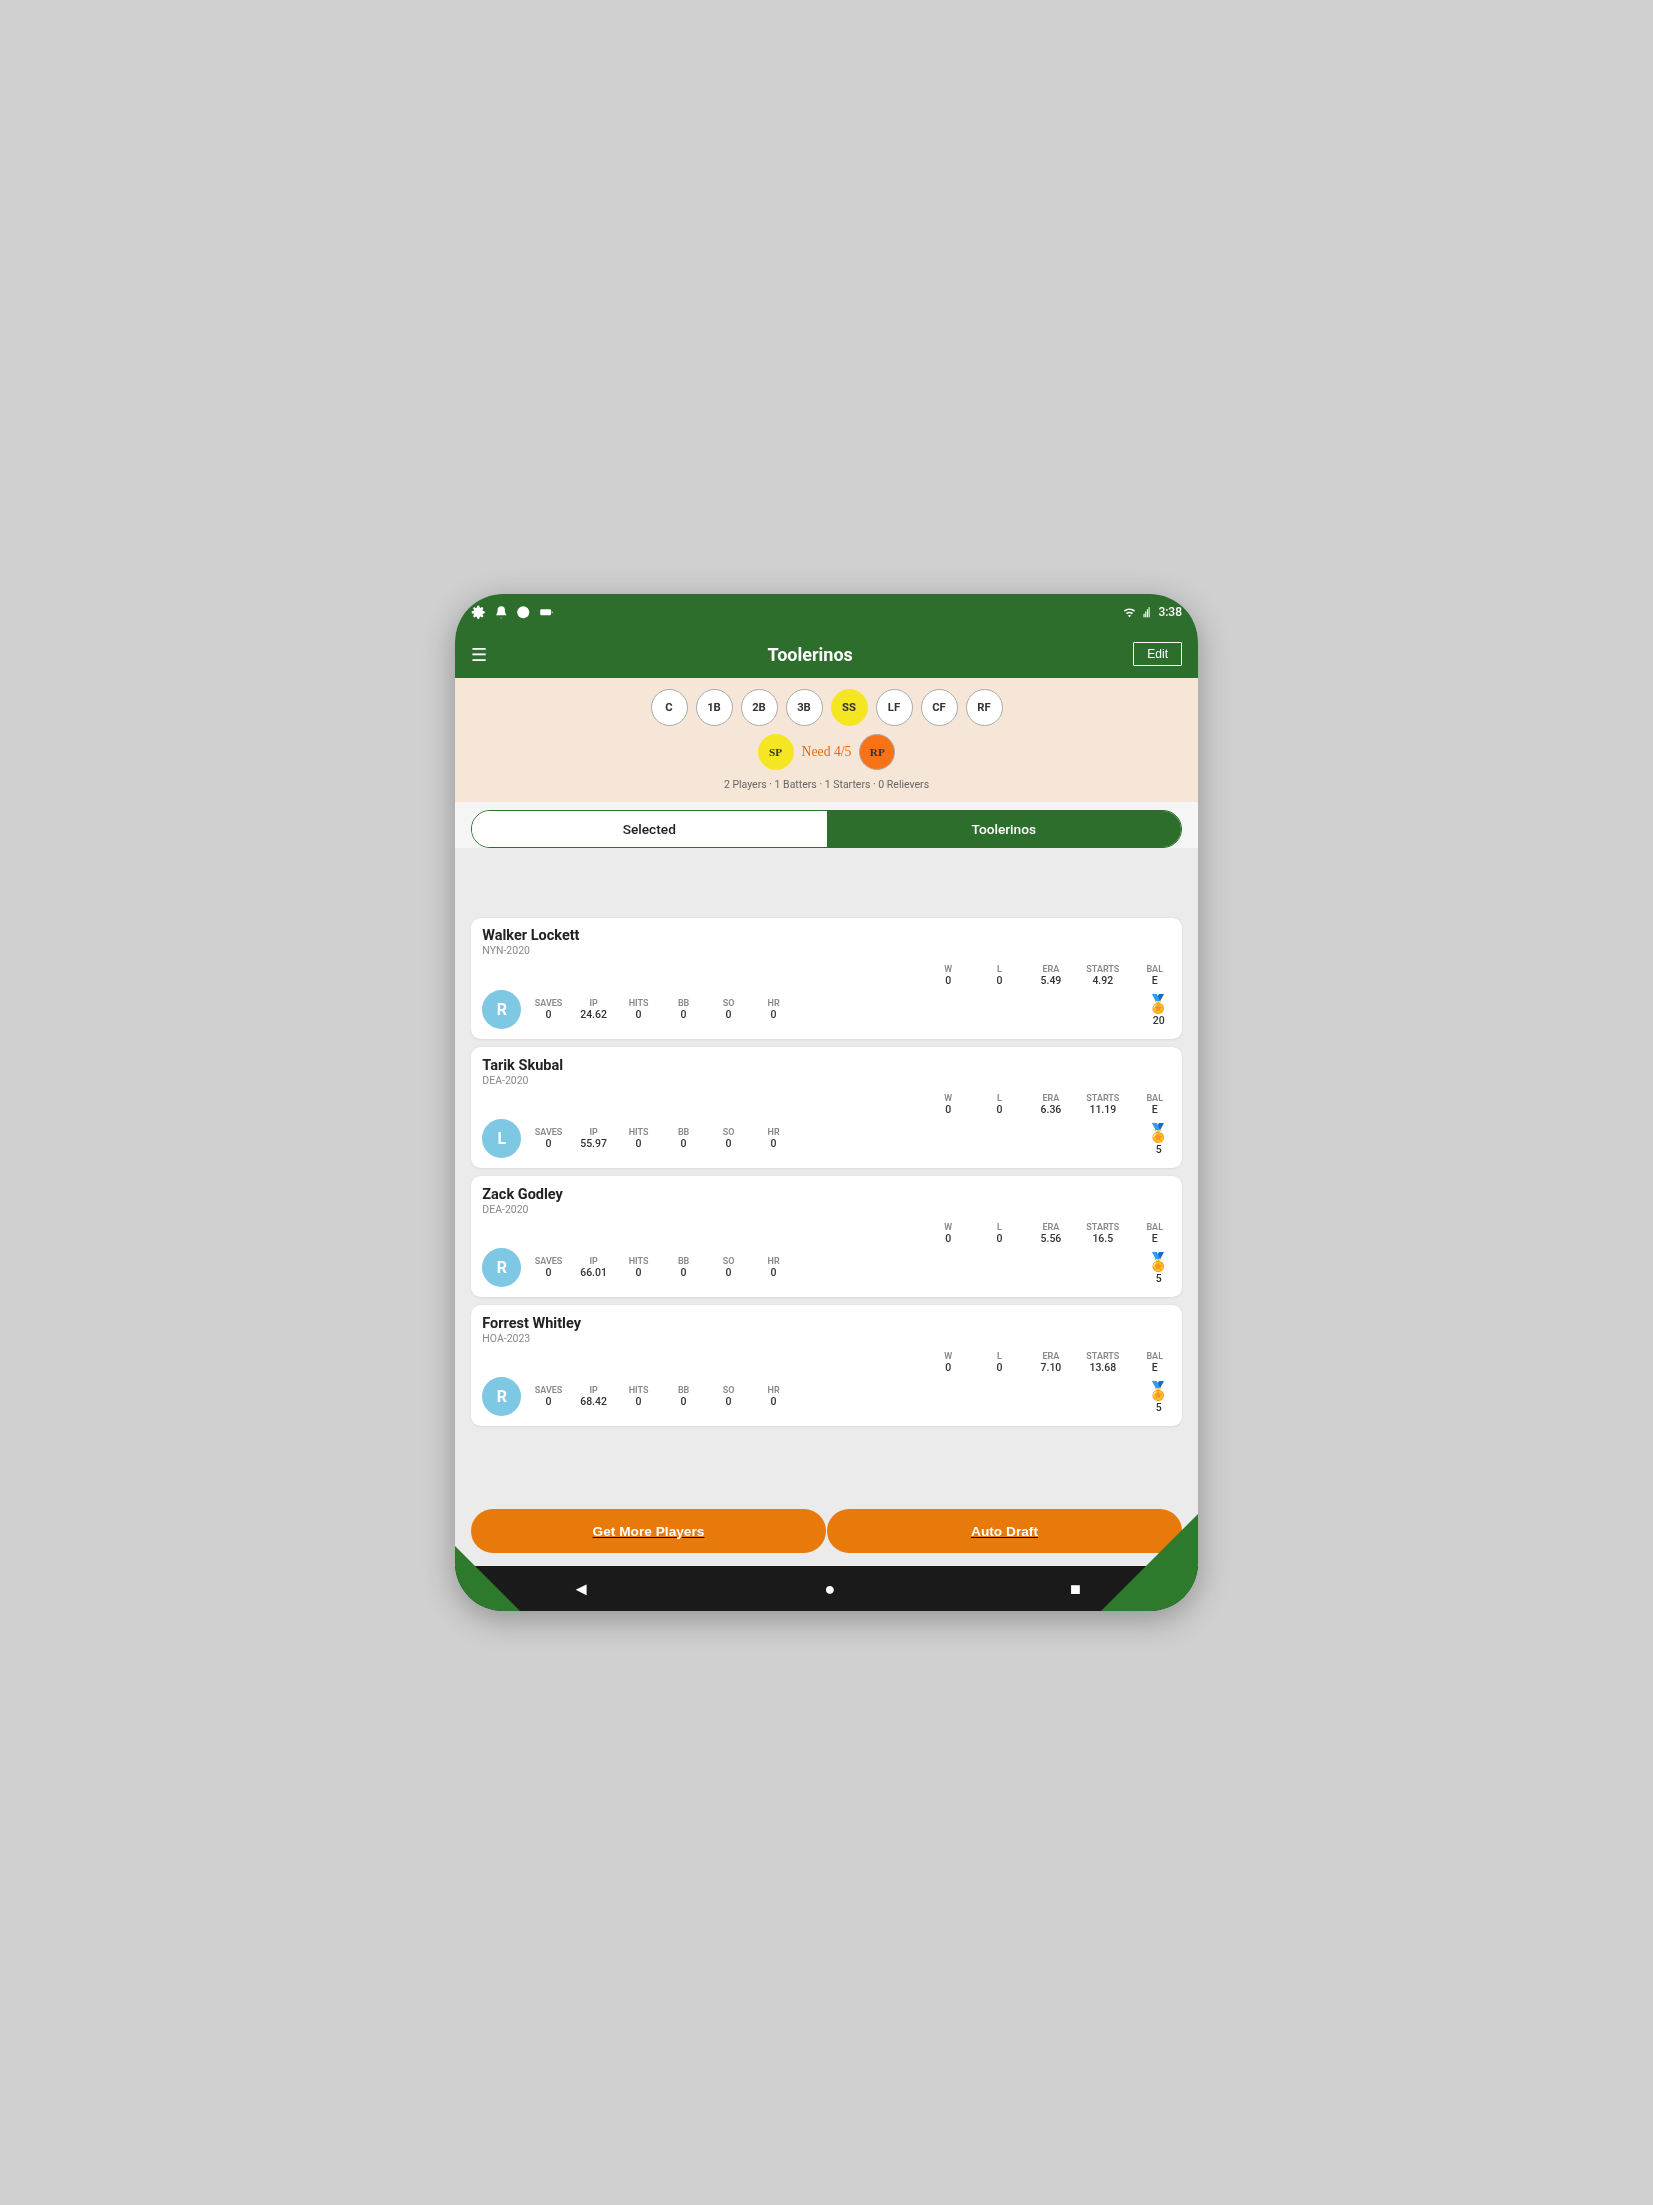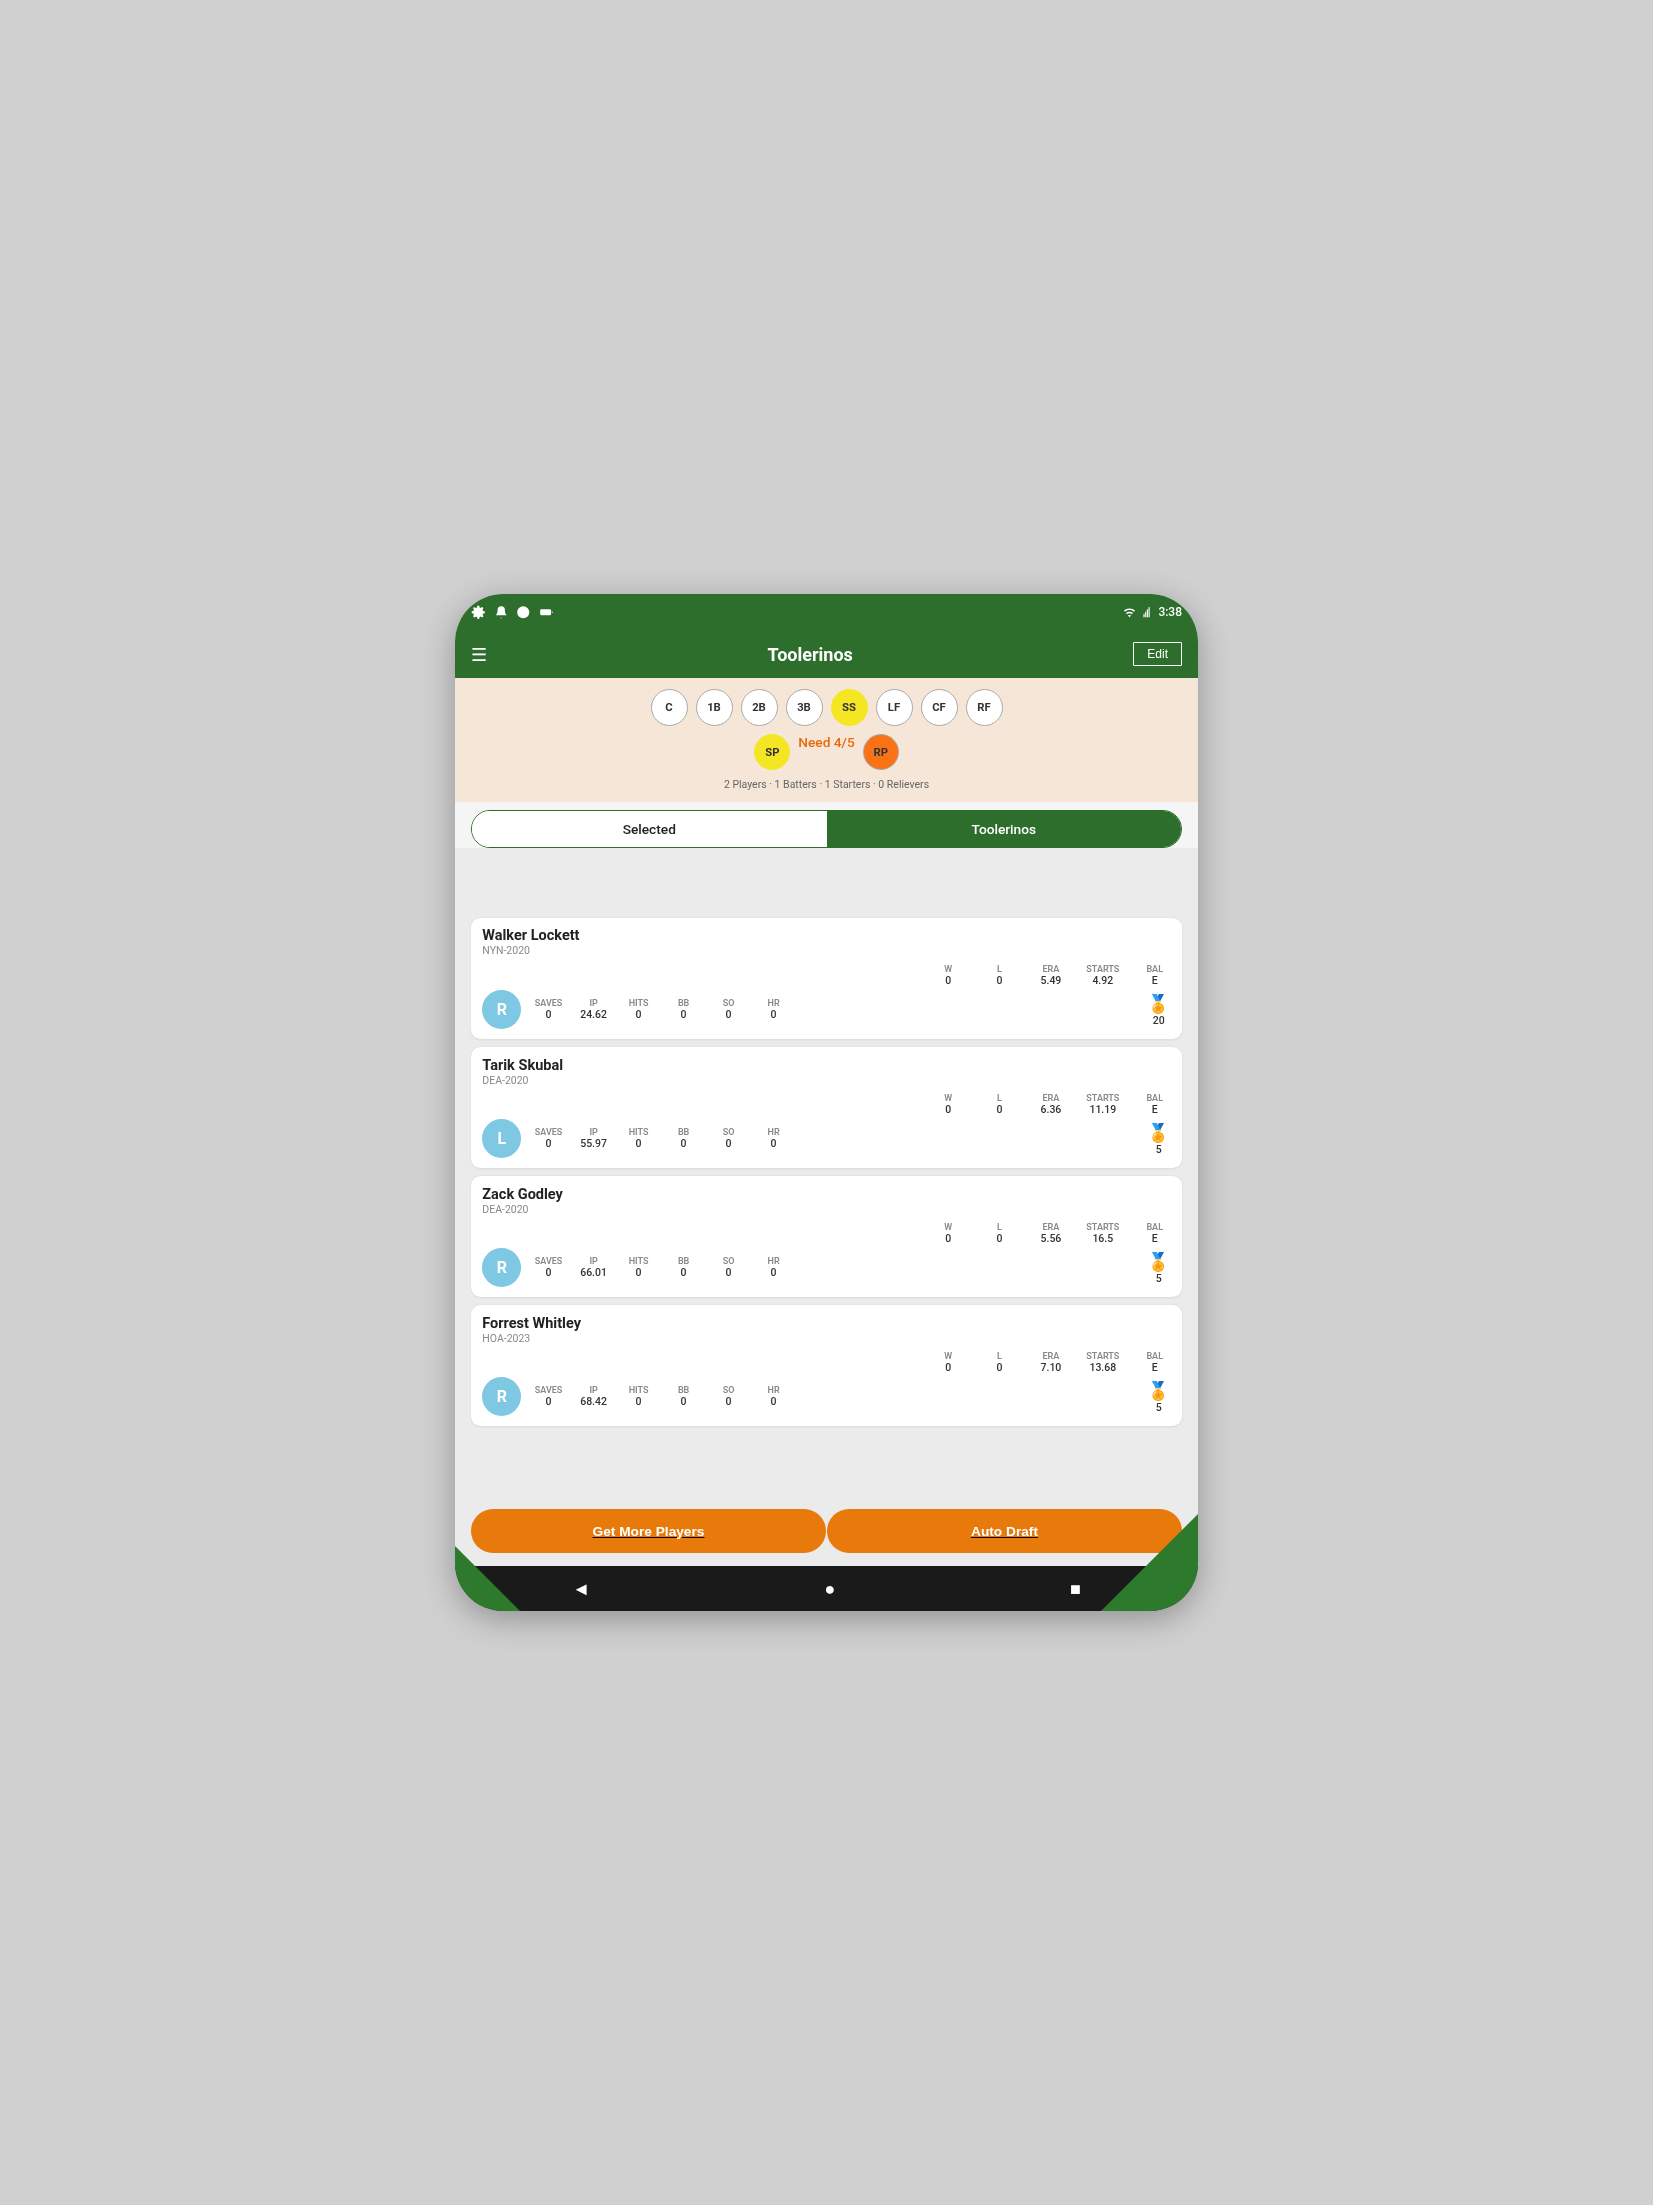--- a/index.html
+++ b/index.html
@@ -127,21 +127,23 @@
       color: #333;
       cursor: pointer;
     }
     .pos-badge.active {
       background: #f5e624;
       border-color: #f5e624;
       color: #333;
     }
     .need-row {
       display: flex;
+      align-items: center;
       gap: 8px;
+      font-family: Liberation Serif, serif;
     }
     .sp-badge {
       width: 36px;
       height: 36px;
       border-radius: 50%;
       background: #f5e624;
       border: 1.6px solid #f5e624;
       display: flex;
       align-items: center;
       justify-content: center;

